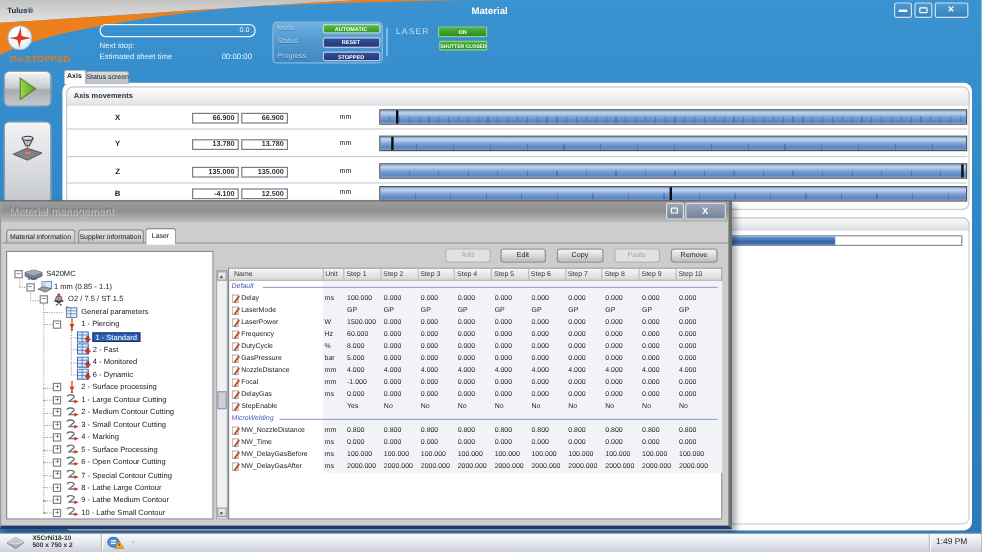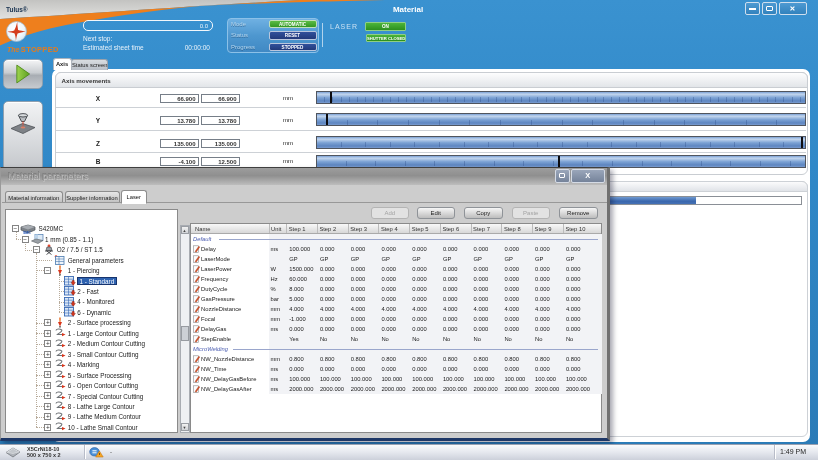--- a/index.html
+++ b/index.html
@@ -109,21 +109,21 @@
 <div class="abs" style="left:3px;top:100.5px;width:39.5px;height:70px;border-radius:5px;background:linear-gradient(180deg,#f2f3f4 0%,#dcdee1 50%,#c4c7cb 100%);border:1px solid #8fa0b0;box-shadow:inset 0 1px 0 #fff;"></div>
 <svg class="abs" style="left:9px;top:110px;" width="28" height="28" viewBox="0 0 28 28">
 <path d="M2,18.5 L13.5,13.5 L26,17.5 L14,23.5 Z" fill="#7e8287" stroke="#4e5257" stroke-width="0.8"></path>
 <path d="M9.5,5.5 L18.5,5.5 L15.5,11.5 L12.5,11.5 Z" fill="#b9bdc2" stroke="#3e4246" stroke-width="0.9"></path>
 <ellipse cx="14" cy="5.3" rx="4.5" ry="1.7" fill="#d8dbde" stroke="#3e4246" stroke-width="0.9"></ellipse>
 <path d="M13.5,11.5 L14.5,11.5 L14.2,17.5 L13.8,17.5 Z" fill="#e8452a"></path>
 <ellipse cx="14" cy="17.5" rx="2.4" ry="1" fill="#f08060" opacity="0.8"></ellipse>
 </svg>
 <div class="abs" style="left:0;top:166.5px;width:610px;height:274px;background:#cdcdcd;border-top:1.5px solid #3f3f3f;border-right:3px solid #707070;border-left:1px solid #9a9a9a;border-bottom:3px solid #1e3766;box-shadow:3px 3px 5px rgba(0,0,30,.35);z-index:10;"></div>
 <div class="abs" style="left:1px;top:168px;width:606px;height:17px;background:linear-gradient(180deg,#9d9d9d,#8f8f8f 45%,#bdbdbd);z-index:11;"></div>
-<div class="abs" style="left:8px;top:171px;font-size:9px;color:#989898;text-shadow:0.6px 0.6px 0 #cacaca,-0.6px -0.6px 0 #787878;z-index:12;">Material parameters</div>
+<div class="abs" style="left:8px;top:171px;font-size:9px;color:#989898;text-shadow:0.6px 0.6px 0 #cacaca,-0.6px -0.6px 0 #787878;z-index:12;">Material management</div>
 <div class="abs" style="left:554.5px;top:168.5px;width:15px;height:14px;background:linear-gradient(180deg,#9aa6ba,#75839a);border:1px solid #d5dbe5;border-radius:2px;color:#fff;z-index:12;">
     <div style="margin:3.5px auto 0;width:6px;height:5px;border:1.5px solid #fff;border-radius:1px;"></div>
   </div>
 <div class="abs" style="left:571px;top:168.5px;width:33.5px;height:14px;background:linear-gradient(180deg,#9aa6ba,#75839a);border:1px solid #d5dbe5;border-radius:2px;color:#fff;font-size:7.5px;font-weight:bold;text-align:center;line-height:12.5px;z-index:12;">X</div>
 <div class="abs" style="left:4.5px;top:190.5px;width:58.5px;height:12px;background:linear-gradient(180deg,#e6e6e6,#bfbfbf);border:1px solid #8d8d8d;border-bottom:none;border-radius:3px 3px 0 0;font-size:5.8px;color:#222;text-align:center;line-height:12px;z-index:11;">Material information</div>
 <div class="abs" style="left:64.5px;top:190.5px;width:55px;height:12px;background:linear-gradient(180deg,#e6e6e6,#bfbfbf);border:1px solid #8d8d8d;border-bottom:none;border-radius:3px 3px 0 0;font-size:5.8px;color:#222;text-align:center;line-height:12px;z-index:11;">Supplier information</div>
 <div class="abs" style="left:2px;top:202.3px;width:605px;height:1px;background:#989898;z-index:11;"></div>
 <div class="abs" style="left:121px;top:189.5px;width:25.5px;height:14px;background:#fff;border:1px solid #8d8d8d;border-bottom:1px solid #fff;border-radius:3px 3px 0 0;font-size:5.8px;color:#111;text-align:center;line-height:13px;z-index:12;">Laser</div>
 <div class="abs" style="left:370.5px;top:206.8px;width:38.5px;height:12.3px;background:#e2e2e2;border:1px solid #b4b4b4;border-radius:3px;font-size:6px;color:#a4a4a4;text-align:center;line-height:11px;z-index:11;">Add</div>
 <div class="abs" style="left:416.5px;top:206.8px;width:38.5px;height:12.3px;background:linear-gradient(180deg,#f6f6f6,#bdbdbd);border:1px solid #8f9398;border-radius:3px;font-size:6px;color:#222;text-align:center;line-height:11px;z-index:11;">Edit</div>

